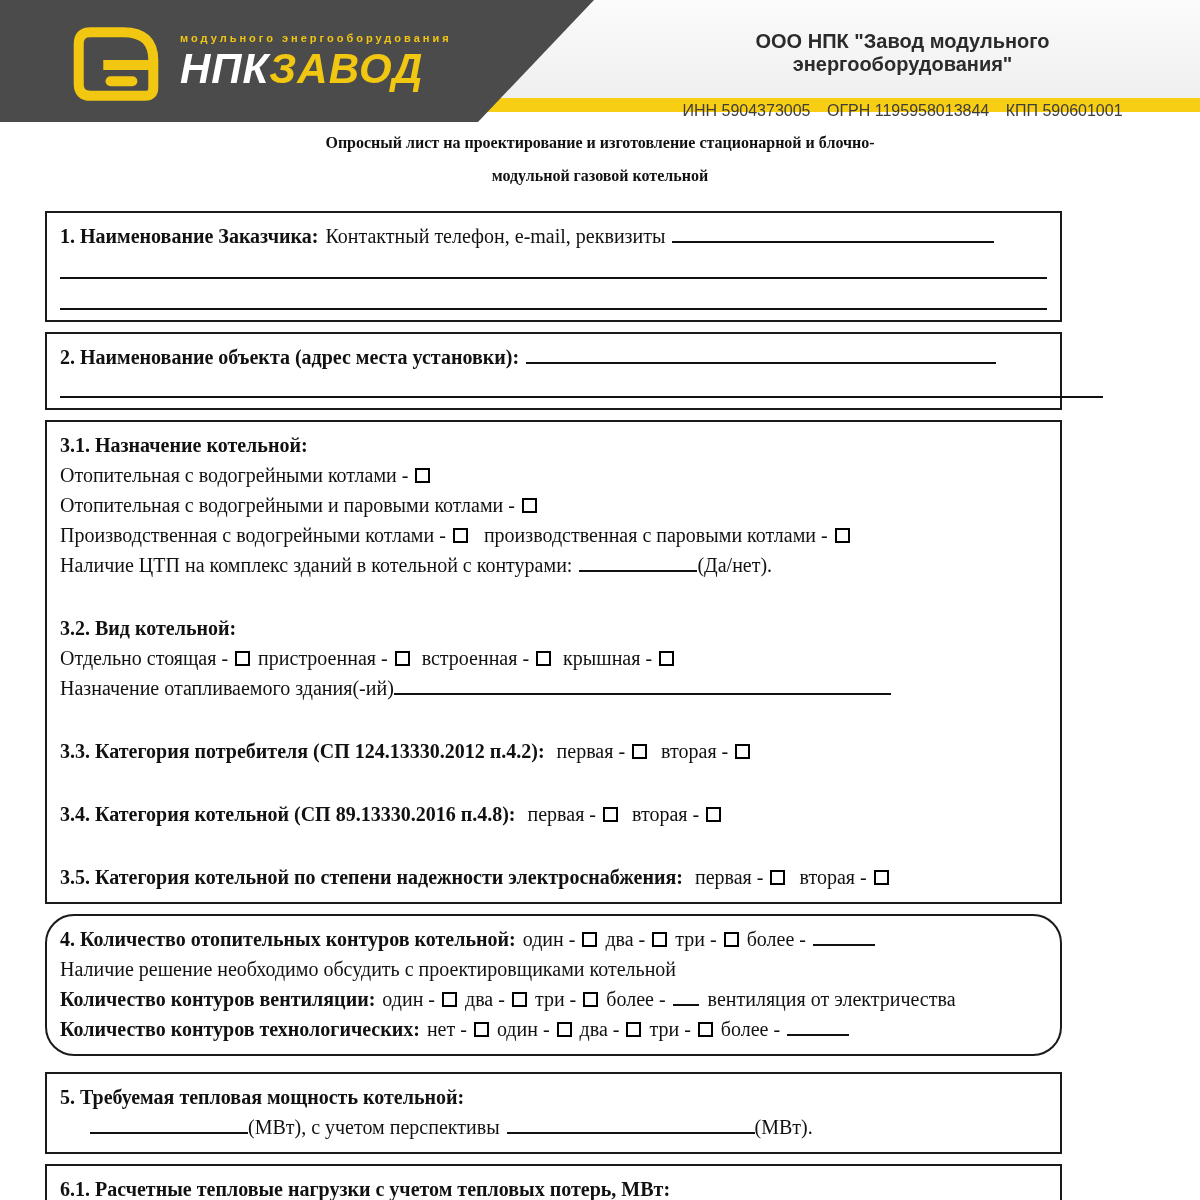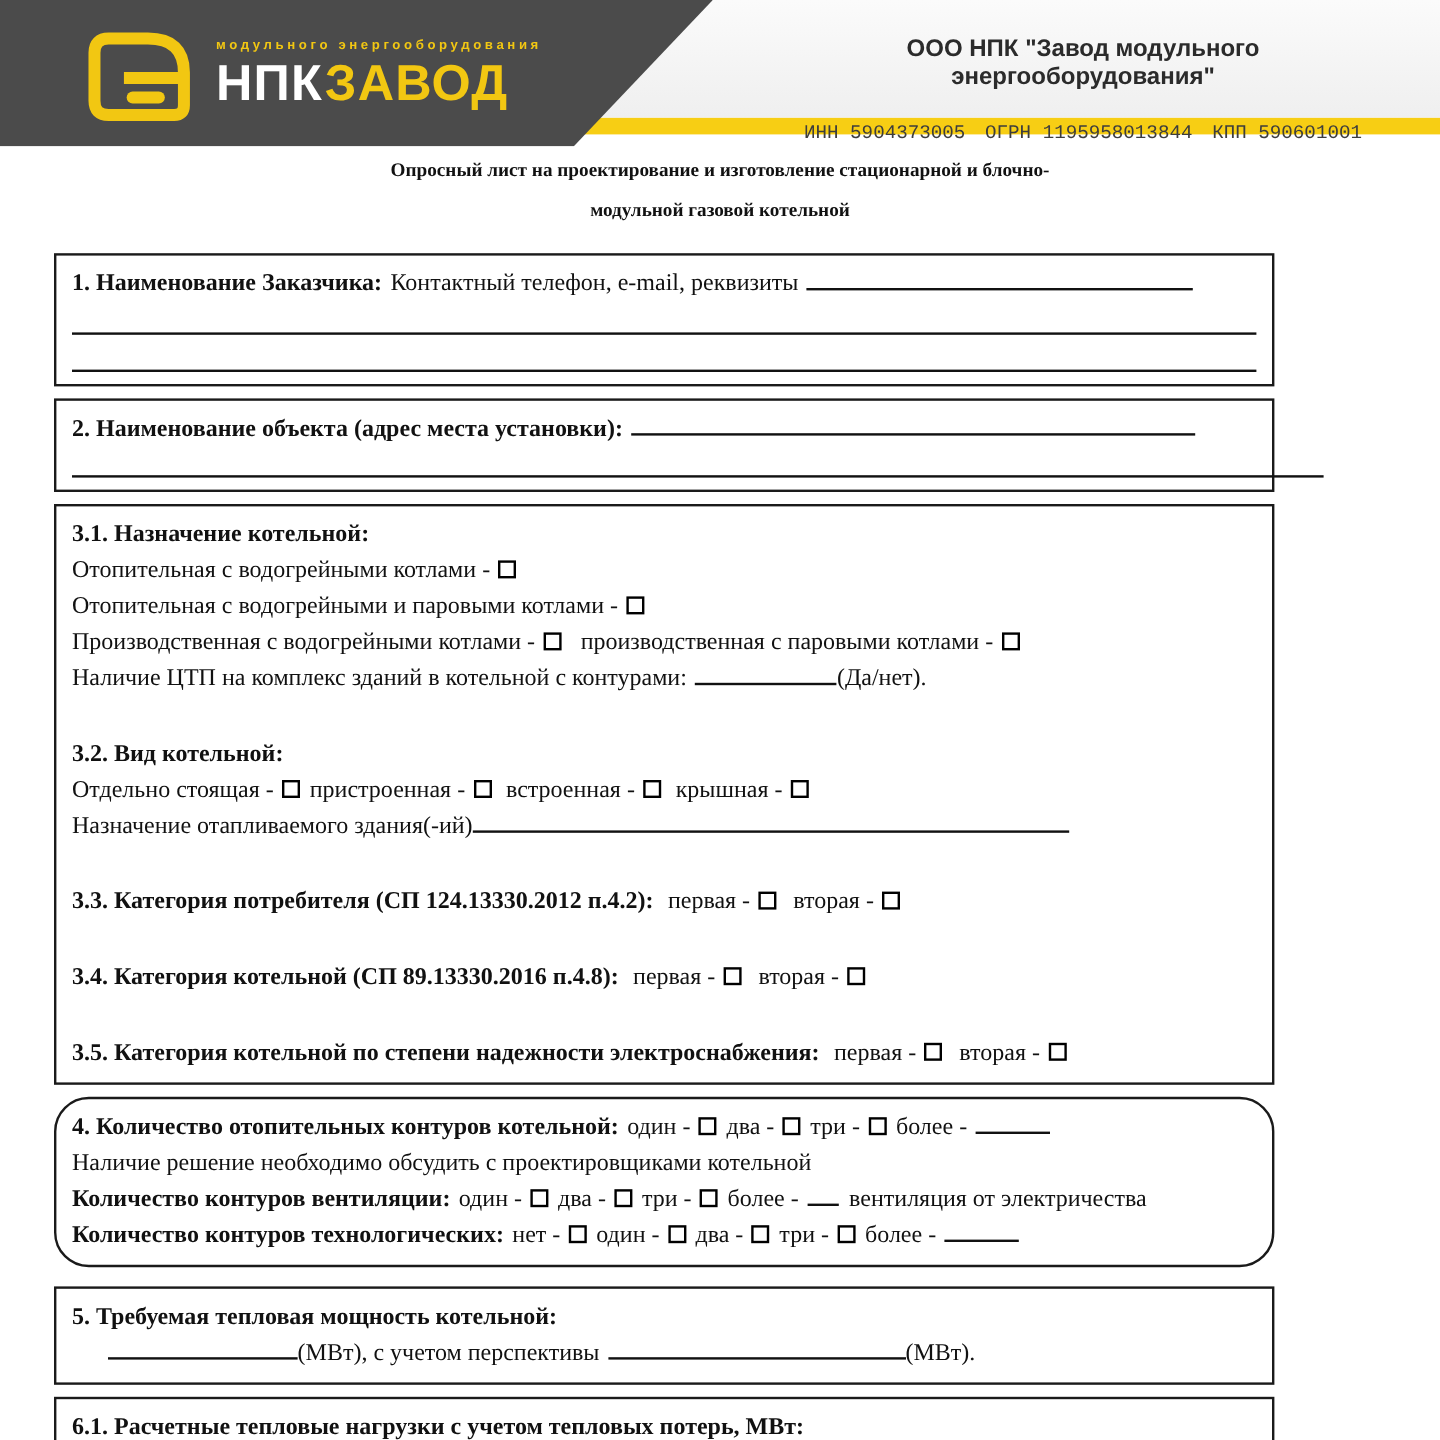--- a/index.html
+++ b/index.html
@@ -8,28 +8,28 @@
           font-family:"Liberation Serif", serif; color:#111; }
 
   
   .header { position:relative; height:98px; background:linear-gradient(#fbfbfb,#efefef); }
   .dark-band { position:absolute; left:0; top:0; width:600px; height:122px; background:#4B4B4B;
                clip-path:polygon(0 0, 594px 0, 478px 122px, 0 122px); }
   .logo-wrap { position:absolute; left:68px; top:24px; display:flex; }
   .logo-mark { width:96px; height:80px; }
   .logo-text { margin-left:16px; font-family:"Liberation Sans", sans-serif; }
   .tagline { color:#F2C712; font-size:11px; font-weight:bold; letter-spacing:3px; margin-top:8px; }
-  .brand { font-size:42px; font-weight:800; letter-spacing:1px; line-height:46px; margin-top:2px; }
+  .brand { font-size:42px; font-weight:800; letter-spacing:1px; line-height:46px; margin-top:2px;font-style:italic; }
   .brand .w { color:#ffffff; }
   .brand .y { color:#F2C712; }
   .company { position:absolute; left:645px; top:30px; width:515px; text-align:center;
              font-family:"Liberation Sans", sans-serif; }
   .company-name { font-size:20px; font-weight:bold; color:#2b2b2b; }
   .requisites { margin-top:26px; font-size:16px; color:#3d3d3d; }
-  .requisites span { margin:0 6px;font-family:Liberation Mono, monospace; }
+  .requisites span { margin:0 6px; }
   .stripe { height:14px; background:#F7CE14; }
 
   
   .doc-title { text-align:center; font-weight:bold; font-size:16px; line-height:33px; margin:14px 0 19px; }
 
   
   .box { width:1017px; margin:0 12px 10px 45px; border:2px solid #1a1a1a; padding:8px 13px 10px;
          font-size:20px; line-height:30px; }
   .b { font-weight:bold; }
   .seg { margin-right:7px; }

